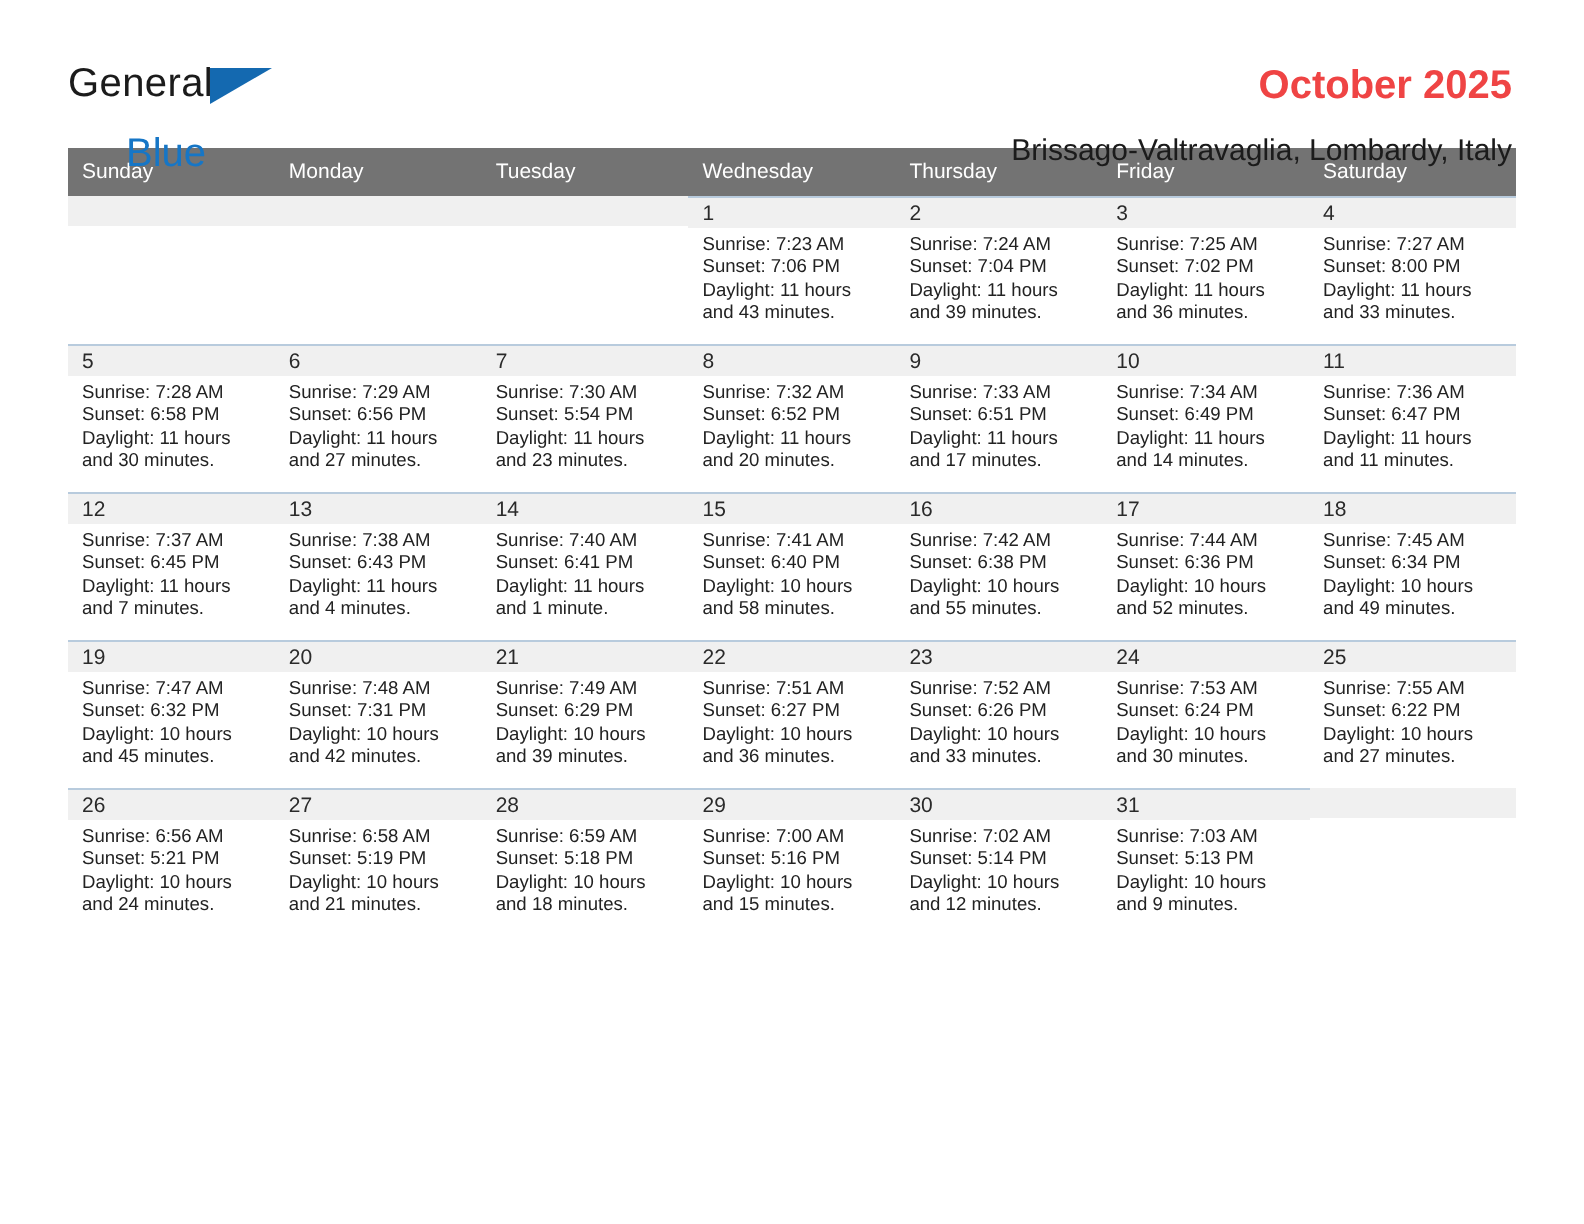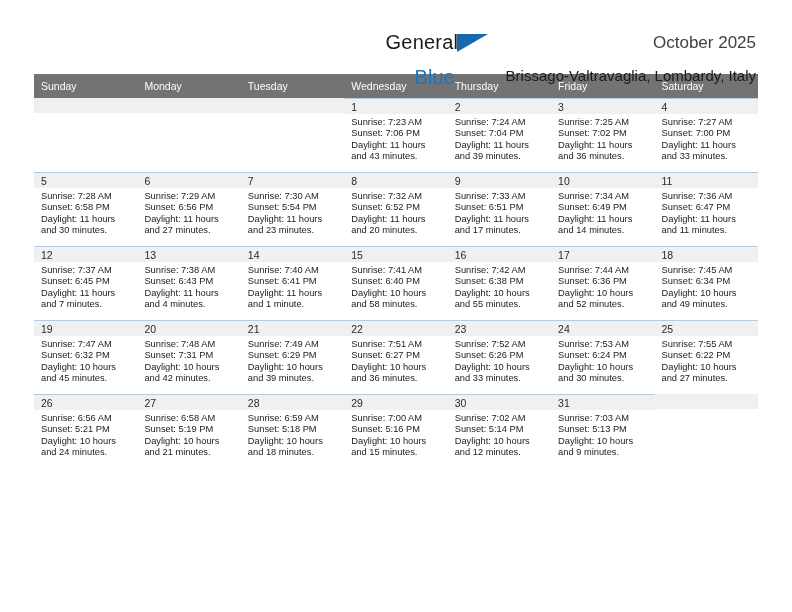--- a/index.html
+++ b/index.html
@@ -19,21 +19,21 @@
     width: 792px;
     height: 612px;
     box-sizing: border-box;
     padding: 0 34px;
   }
 
   
   .header {
     display: flex;
     align-items: flex-start;
-    justify-content: flex-end;
+    justify-content: space-between;
     padding-top: 28px;
     height: 68px;
     box-sizing: border-box;
   }
   .logo {
     position: relative;
     width: 120px;
     height: 46px;
     line-height: 1;
     user-select: none;
@@ -60,24 +60,24 @@
     left: 29px;
     top: 39px;
     font-size: 20px;
     color: #1676c6;
   }
   .title-block {
     text-align: right;
     padding-right: 2px;
   }
   .cal-title {
-    font-size: 17px;
-    color: #404040;
+    font-size: 20px;
+    color: #ef4444;
     line-height: 30px;
-    font-weight: 400;
+    font-weight: 700;
     white-space: nowrap;
   }
   .cal-subtitle {
     margin-top: 9px;
     font-size: 15px;
     color: #1b1b1b;
     line-height: 17px;
     white-space: nowrap;
   }
 
@@ -223,21 +223,21 @@
                 <div>Daylight: 11 hours</div>
                 <div>and 36 minutes.</div>
               </div>
             </div>
           </td>
           <td>
             <div class="daycell filled">
               <div class="daynum-bar">4</div>
               <div class="daylines">
                 <div>Sunrise: 7:27 AM</div>
-                <div>Sunset: 7:00 PM</div>
+                <div>Sunset: 8:00 PM</div>
                 <div>Daylight: 11 hours</div>
                 <div>and 33 minutes.</div>
               </div>
             </div>
           </td>
         </tr>
         <tr>
           <td>
             <div class="daycell filled">
               <div class="daynum-bar">5</div>

